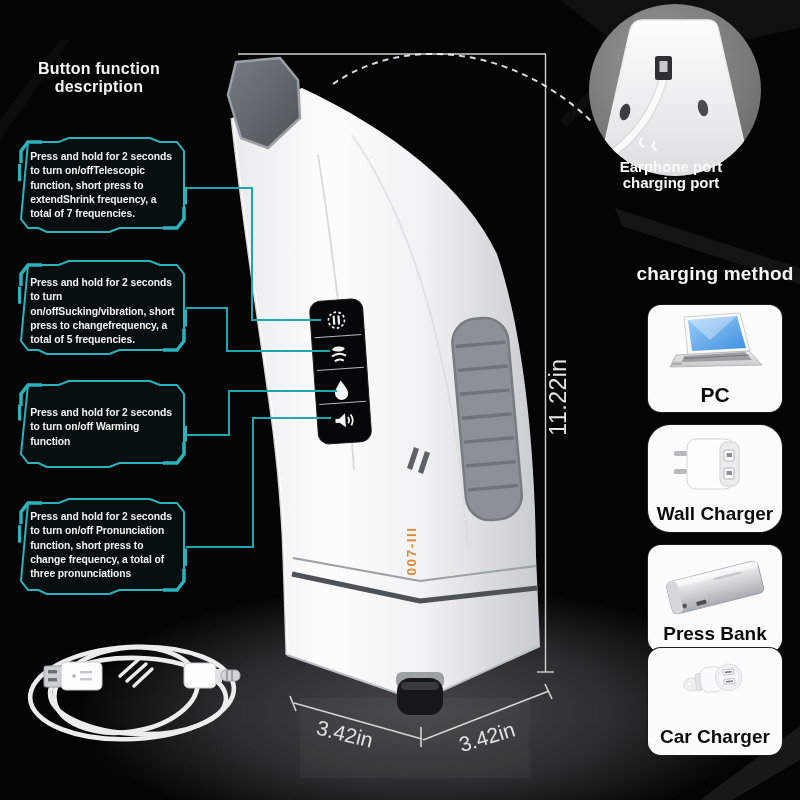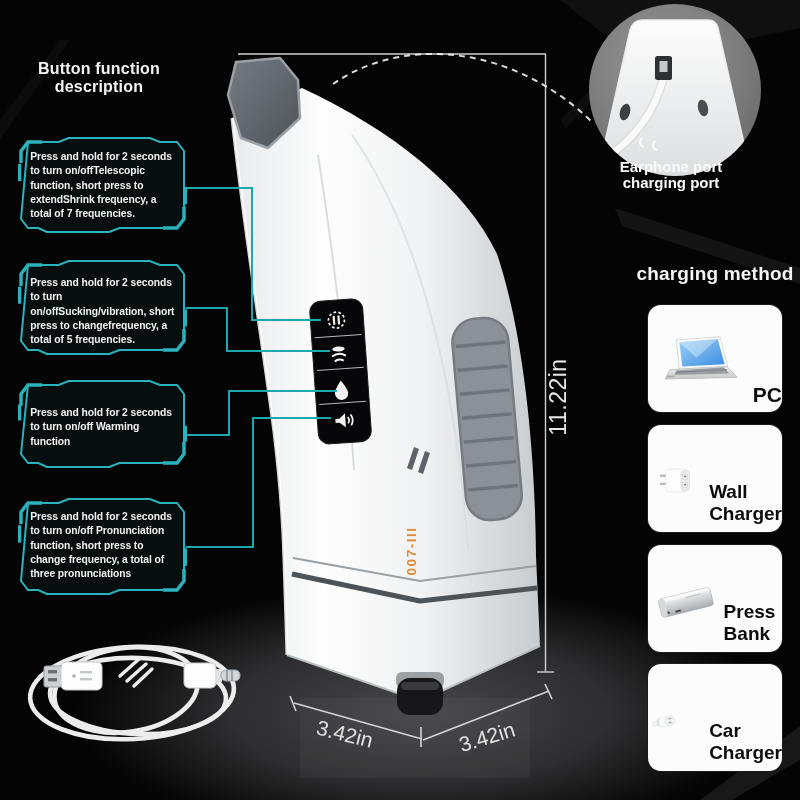--- a/index.html
+++ b/index.html
@@ -16,25 +16,25 @@
              transform:scaleX(.94);transform-origin:0 0;width:106%;box-sizing:border-box;}
   .co1{top:137px;height:96px;} .co1 p{padding-top:12px;}
   .co2{top:260px;height:95px;} .co2 p{padding-top:15px;}
   .co3{top:380px;height:88px;} .co3 p{padding-top:25px;}
   .co4{top:498px;height:97px;} .co4 p{padding-top:11px;}
   .inset-caption{position:absolute;left:585px;top:159px;width:172px;text-align:center;
                  color:#fafafa;font-weight:bold;font-size:15px;line-height:1.08;}
   .charge-title{position:absolute;left:628px;top:263px;width:174px;text-align:center;
                 color:#f5f5f5;font-weight:bold;font-size:19px;letter-spacing:.2px;}
   .card{position:absolute;left:648px;width:134px;height:107px;background:#fcfcfc;
-        border-radius:13px;display:flex;align-items:center;
+        border-radius:13px;display:flex;flex-direction:column;align-items:center;
         box-shadow:0 0 0 1px #1c1c1c;}
   .card svg{margin-top:4px;}
   .card .card-label{margin-top:auto;margin-bottom:7px;color:#0c0c0c;font-weight:bold;font-size:19px;}
-  .cardPC{top:305px;} .cardWall{top:425px;} .cardBank{top:545px;} .cardCar{top:664px;gap:28px;}
+  .cardPC{top:305px;} .cardWall{top:425px;border-radius:22px;} .cardBank{top:545px;} .cardCar{top:648px;gap:28px;}
   .cardPC .card-label{font-size:21px;margin-bottom:5px;}
 </style>
 </head>
 <body>
 
 <div class="canvas">
 
   <svg class="layer" width="800" height="800" viewBox="0 0 800 800">
     <defs>
       <linearGradient id="bodyGrad" x1="0" y1="0" x2="1" y2="0">

